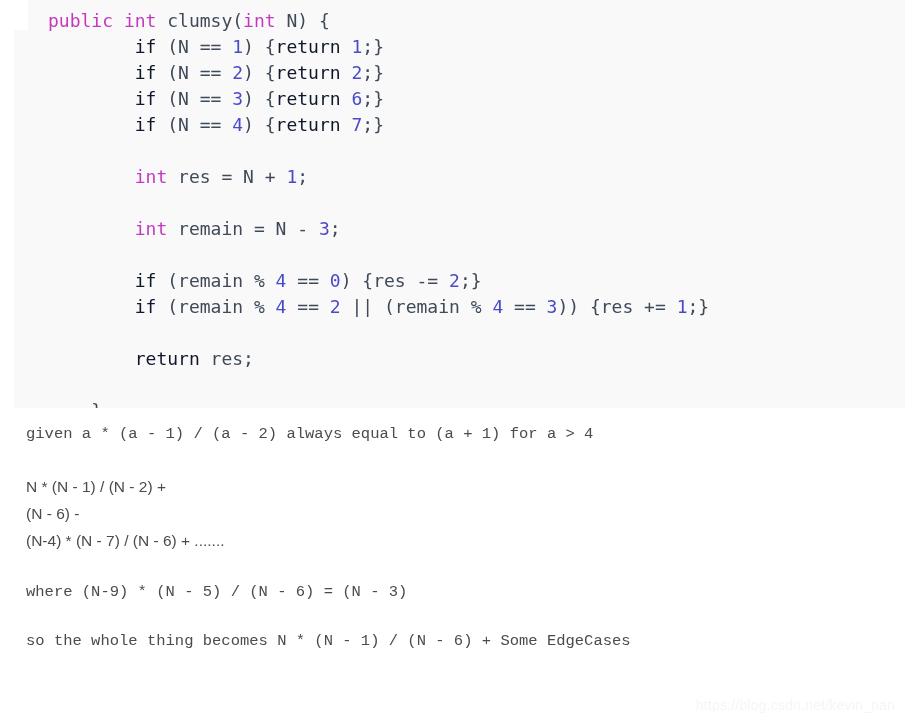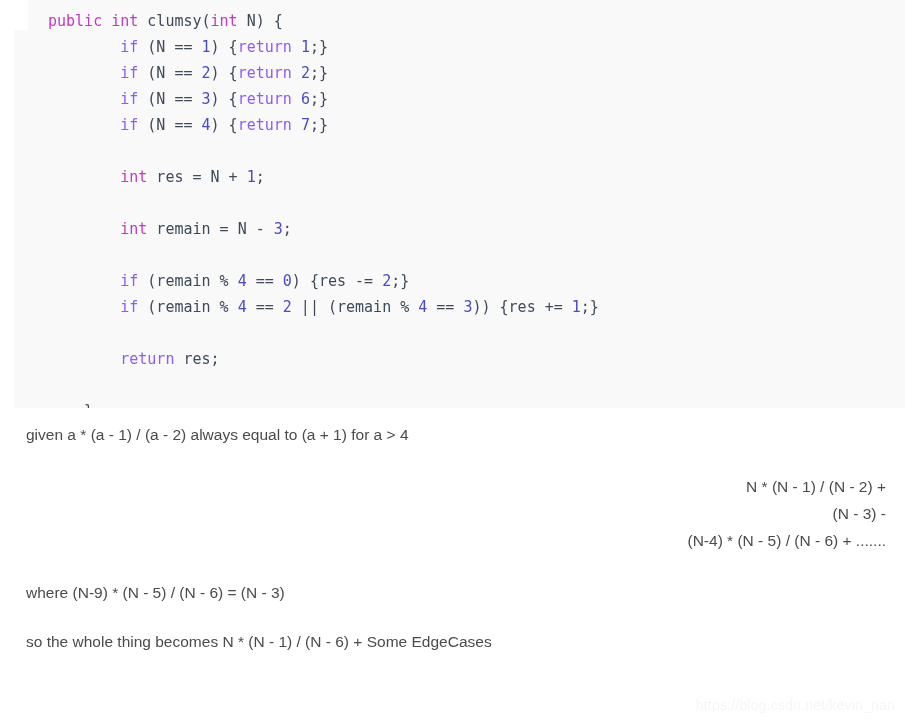--- a/index.html
+++ b/index.html
@@ -32,54 +32,54 @@
     top: 0;
     width: 14px;
     height: 30px;
     background: #ffffff;
   }
   .code-lines {
     position: absolute;
     left: 34px;
     top: 8px;
     font-family: "DejaVu Sans Mono", "Liberation Mono", monospace;
-    font-size: 15px;
+    font-size: 18px;
     line-height: 26px;
     white-space: pre;
     color: #3b3b4f;
   }
   .code-line {
     height: 26px;
     white-space: pre;
   }
   .code-line.blank { height: 26px; }
 
   .tok-kw       { color: #c33abf; }
-  .tok-ret      { color: #8b5cf6; }
+  .tok-ret      { color: #0f172a; }
   .tok-num      { color: #4a4ac8; }
   .tok-plain    { color: #3f4a58; }
 
   
   .prose {
     position: absolute;
     left: 26px;
     top: 424px;
     width: 860px;
     color: #4b4b4b;
     font-size: 15.5px;
     font-family: "Liberation Sans", sans-serif;
   }
   .p-para {
     margin: 0 0 28px 0;
     line-height: 21px;
+    font-family: Liberation Mono, monospace;
   }
   .p-formula {
     margin: 0 0 28px 0;
     line-height: 27px;
-    text-align: right;
   }
   .p-formula .fline { display: block; }
 
   
   .watermark {
     position: absolute;
     right: 10px;
     bottom: 6px;
     color: #f4f5f6;
     font-size: 14px;
@@ -93,20 +93,20 @@
 
 <div class="code-block">
   <div class="code-gutter-notch"></div>
   <div class="code-lines" id="code-lines"><div class="code-line"><span class="tok-kw">public</span><span class="tok-plain"> </span><span class="tok-kw">int</span><span class="tok-plain"> clumsy(</span><span class="tok-kw">int</span><span class="tok-plain"> N) {</span></div><div class="code-line"><span>        </span><span class="tok-ret">if</span><span class="tok-plain"> (N == </span><span class="tok-num">1</span><span class="tok-plain">) {</span><span class="tok-ret">return</span><span class="tok-plain"> </span><span class="tok-num">1</span><span class="tok-plain">;}</span></div><div class="code-line"><span>        </span><span class="tok-ret">if</span><span class="tok-plain"> (N == </span><span class="tok-num">2</span><span class="tok-plain">) {</span><span class="tok-ret">return</span><span class="tok-plain"> </span><span class="tok-num">2</span><span class="tok-plain">;}</span></div><div class="code-line"><span>        </span><span class="tok-ret">if</span><span class="tok-plain"> (N == </span><span class="tok-num">3</span><span class="tok-plain">) {</span><span class="tok-ret">return</span><span class="tok-plain"> </span><span class="tok-num">6</span><span class="tok-plain">;}</span></div><div class="code-line"><span>        </span><span class="tok-ret">if</span><span class="tok-plain"> (N == </span><span class="tok-num">4</span><span class="tok-plain">) {</span><span class="tok-ret">return</span><span class="tok-plain"> </span><span class="tok-num">7</span><span class="tok-plain">;}</span></div><div class="code-line blank"></div><div class="code-line"><span>        </span><span class="tok-kw">int</span><span class="tok-plain"> res = N + </span><span class="tok-num">1</span><span class="tok-plain">;</span></div><div class="code-line blank"></div><div class="code-line"><span>        </span><span class="tok-kw">int</span><span class="tok-plain"> remain = N - </span><span class="tok-num">3</span><span class="tok-plain">;</span></div><div class="code-line blank"></div><div class="code-line"><span>        </span><span class="tok-ret">if</span><span class="tok-plain"> (remain % </span><span class="tok-num">4</span><span class="tok-plain"> == </span><span class="tok-num">0</span><span class="tok-plain">) {res -= </span><span class="tok-num">2</span><span class="tok-plain">;}</span></div><div class="code-line"><span>        </span><span class="tok-ret">if</span><span class="tok-plain"> (remain % </span><span class="tok-num">4</span><span class="tok-plain"> == </span><span class="tok-num">2</span><span class="tok-plain"> || (remain % </span><span class="tok-num">4</span><span class="tok-plain"> == </span><span class="tok-num">3</span><span class="tok-plain">)) {res += </span><span class="tok-num">1</span><span class="tok-plain">;}</span></div><div class="code-line blank"></div><div class="code-line"><span>        </span><span class="tok-ret">return</span><span class="tok-plain"> res;</span></div><div class="code-line blank"></div><div class="code-line"><span class="tok-plain">    }</span></div></div>
 </div>
 
 <div class="prose">
   <p class="p-para">given a * (a - 1) / (a - 2) always equal to (a + 1) for a &gt; 4</p>
   <div class="p-formula">
     <span class="fline">N * (N - 1) / (N - 2) +</span>
-    <span class="fline">(N - 3) -</span>
-    <span class="fline">(N-4) * (N - 5) / (N - 6) + .......</span>
+    <span class="fline">(N - 6) -</span>
+    <span class="fline">(N-4) * (N - 7) / (N - 6) + .......</span>
   </div>
   <p class="p-para">where (N-9) * (N - 5) / (N - 6) = (N - 3)</p>
   <p class="p-para">so the whole thing becomes N * (N - 1) / (N - 6) + Some EdgeCases</p>
 </div>
 
 <div class="watermark">https://blog.csdn.net/kevin_nan</div>
 
 </body></html>

